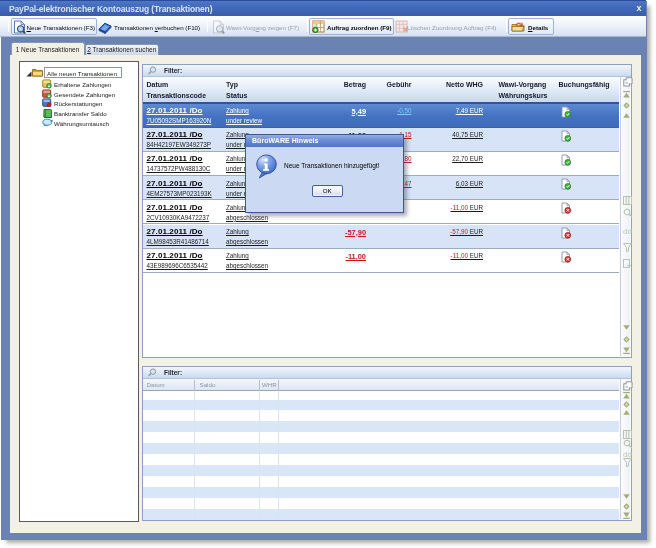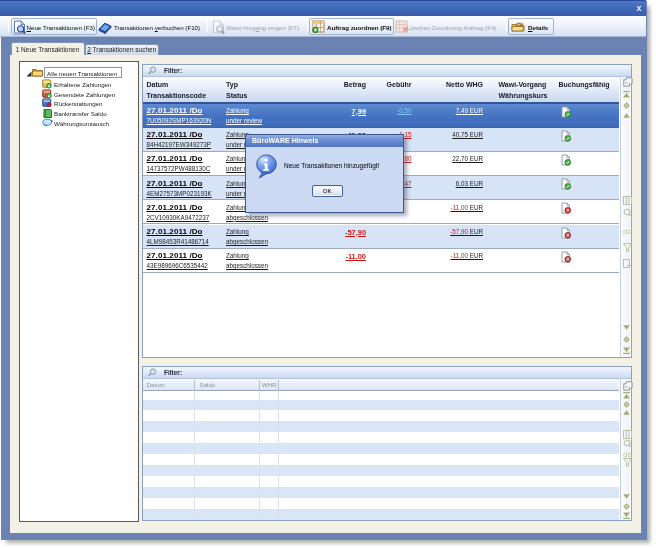--- a/index.html
+++ b/index.html
@@ -37,20 +37,21 @@
 .strip{position:absolute;right:1px;width:10px;background:linear-gradient(90deg,#fbfcfd,#eef1f6);border-left:1px solid #c2cddd;}
 .si{position:absolute;left:1.5px;}
 #dlg{left:245px;top:133.5px;width:159px;height:79px;background:#cbd9f2;border:1px solid #3c5894;box-shadow:2.5px 2.5px 4px rgba(50,58,88,.42);z-index:9;}
 #dlgt{position:absolute;left:0;top:0;right:0;height:12.5px;background:linear-gradient(180deg,#93aee2 0%,#6d8fd6 40%,#5174c4 100%);}
 #dlgt span{position:absolute;left:6px;top:2px;font-size:7px;font-weight:bold;color:#fff;letter-spacing:0.05px;}
 #okb{position:absolute;left:65.5px;top:50.5px;width:31.5px;height:11.5px;border:1px solid #44609a;border-radius:2px;background:linear-gradient(180deg,#ffffff 0%,#eef1f7 45%,#d3dbea 100%);box-shadow:inset 0 0 0 1px #f2f6fc;font-size:6.2px;text-align:center;line-height:10.5px;color:#000;}
 .titem{position:absolute;font-size:6.2px;color:#1a1a1a;white-space:nowrap;}
 </style></head><body>
 <div id="frame" class="ab"></div>
 <div id="title" class="ab">
+    <span id="ttxt">PayPal-elektronischer Kontoauszug (Transaktionen)</span>
     <span id="xbtn">x</span>
   </div>
 <div id="toolbar" class="ab">
     <div class="tsep" style="left:8px"></div>
     <div class="tbox" style="left:10.5px;width:86px"></div>
     <div class="tbi" style="left:12.5px;top:4px">
       <svg width="13" height="14" viewBox="0 0 13 14" style="">
 <path d="M1.5 1 h6.5 l3.5 3.5 V13 H1.5 Z" fill="#fff" stroke="#5578b8" stroke-width="1"></path>
 <path d="M8 1 l3.5 3.5 H8 Z" fill="#dde4f0" stroke="#5578b8" stroke-width="0.8"></path>
 <circle cx="7.6" cy="8.8" r="3.1" fill="#aecdf0" fill-opacity="0.85" stroke="#26458c" stroke-width="1.1"></circle>
@@ -194,21 +195,21 @@
     <div class="hdr" style="left:415.5px;top:16px">Buchungsfähig</div>
     <div class="hdr" style="left:3.5px;top:27px">Transaktionscode</div>
     <div class="hdr" style="left:83px;top:27px">Status</div>
     <div class="hdr" style="left:355.5px;top:27px">Währungskurs</div>
     <div class="ab" style="left:0;top:37px;width:476px;height:2px;background:#33549a"></div>
     <div class="ab" style="left:0;top:39.0px;width:476px;height:24.2px;background:linear-gradient(180deg,#5e8ad2 0%,#4472c2 55%,#3f6cba 100%);border-bottom:1px solid #3a62ae;">
       <div class="cell dt" style="left:3.5px;top:2.5px;color:#fff;">27.01.2011 /Do</div>
       <div class="cell" style="left:83px;top:3.5px;color:#fff;">Zahlung</div>
       <div class="cell" style="left:3.5px;top:13.5px;color:#fff;">7U05092SMP163920N</div>
       <div class="cell" style="left:83px;top:13.5px;color:#fff;">under review</div>
-      <div class="cell b rt" style="left:163px;top:3px;width:60px;font-size:7.4px;color:#fff;">7,99</div>
+      <div class="cell b rt" style="left:163px;top:3px;width:60px;font-size:7.4px;color:#fff;">5,49</div>
       <div class="cell rt cy" style="left:208.5px;top:3.5px;width:60px;">-0,50</div>
       <div class="cell rt" style="left:280px;top:3.5px;width:60px;color:#fff"><span style="color:#fff;">7,49</span> EUR</div>
       <div class="ab" style="left:416.5px;top:2px">
         <svg width="12" height="12" viewBox="0 0 12 12" style="">
 <path d="M2 1 h5 l2.5 2.5 V11 H2 Z" fill="#fdfdfd" stroke="#8a95a5" stroke-width="0.9"></path>
 <path d="M7 1 l2.5 2.5 H7 Z" fill="#dbe2ec" stroke="#8a95a5" stroke-width="0.7"></path>
 <circle cx="7.8" cy="8.3" r="2.9" fill="#44b044" stroke="#1f7a1f" stroke-width="0.7"></circle>
           <path d="M6.5 8.3 l1 1.1 1.8 -2.2" stroke="#fff" stroke-width="0.9" fill="none"></path>
         </svg>
       </div>

